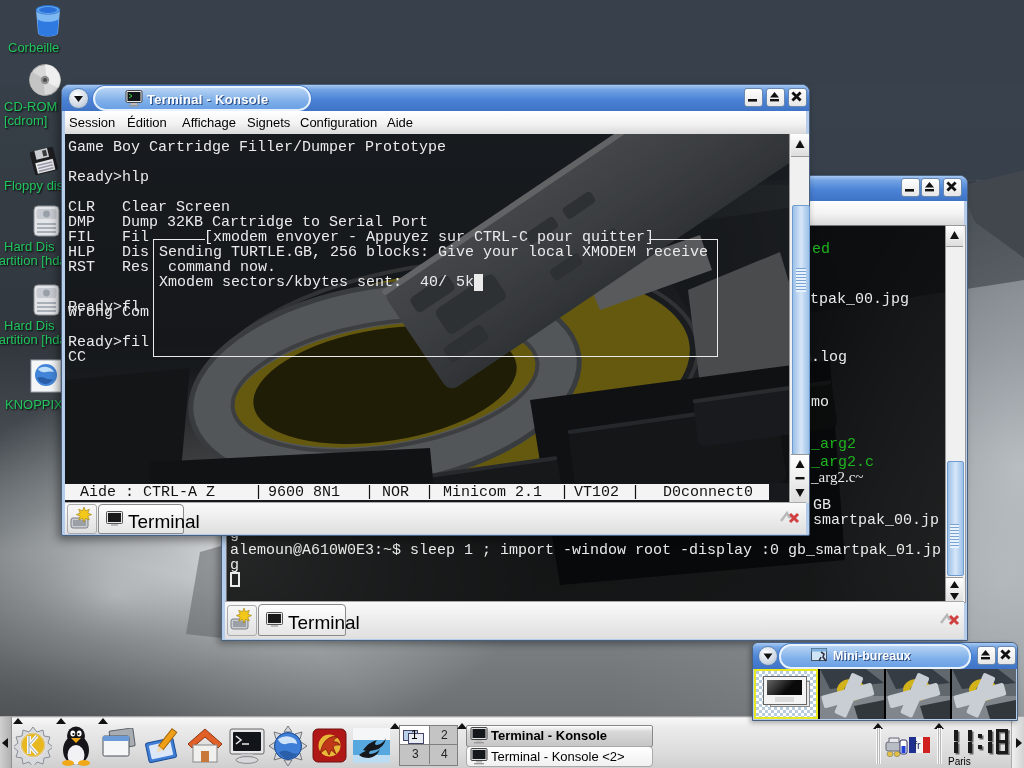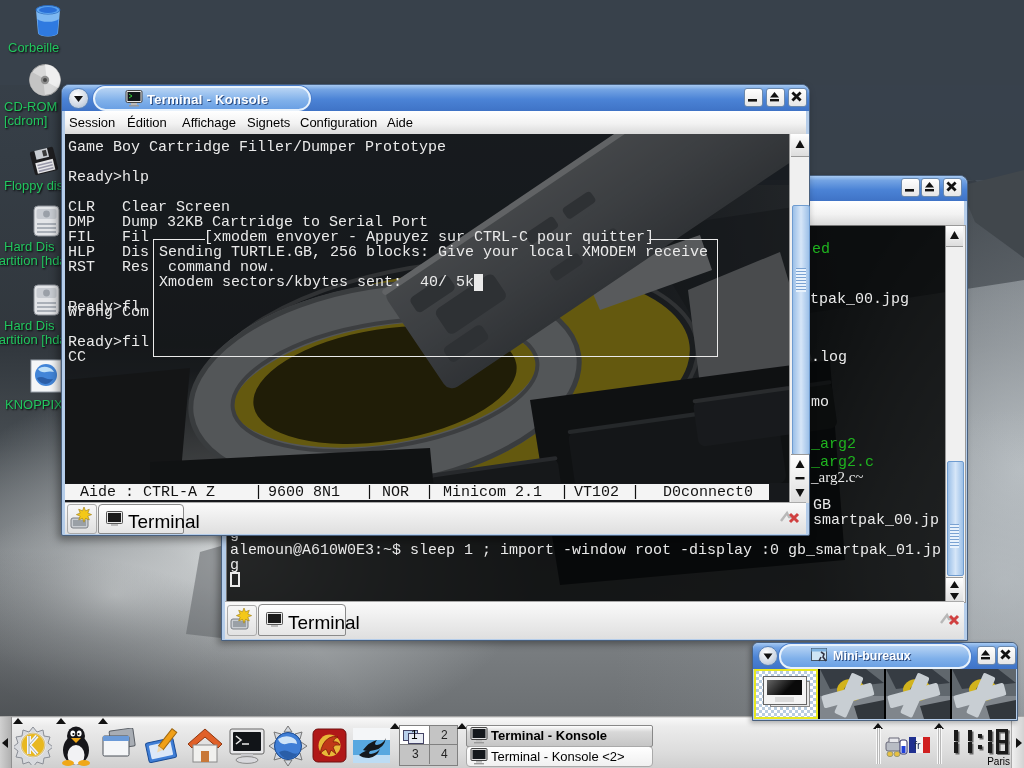--- a/index.html
+++ b/index.html
@@ -752,19 +752,19 @@
           <rect x="30" y="16" width="4" height="4"></rect>
    <rect x="40" y="1" width="4" height="11"></rect>
           <rect x="40" y="13" width="4" height="11"></rect>
    <rect x="48" y="0" width="12" height="3"></rect>
           <rect x="48" y="11" width="12" height="3"></rect>
           <rect x="48" y="22" width="12" height="3"></rect>
           <rect x="48" y="0" width="3" height="25"></rect>
           <rect x="57" y="0" width="3" height="25"></rect>
   </g>
  </svg>
- <div class="abs" style="left:948px;top:40px;width:62px;text-align:right;font-size:10px;color:#000;">Paris</div>
+ <div class="abs" style="left:948px;top:40px;width:62px;text-align:left;font-size:10px;color:#000;">Paris</div>
  <div class="abs" style="left:1011px;top:1px;width:13px;height:51px;background:linear-gradient(90deg,#f0f0f0,#d0d0d0);border-left:1px solid #aaa;">
   <div class="abs" style="left:4px;top:21px;width:0;height:0;border-top:5px solid transparent;border-bottom:5px solid transparent;border-left:6px solid #111;"></div>
  </div>
 </div>
 
 </div>
 
 </body></html>

